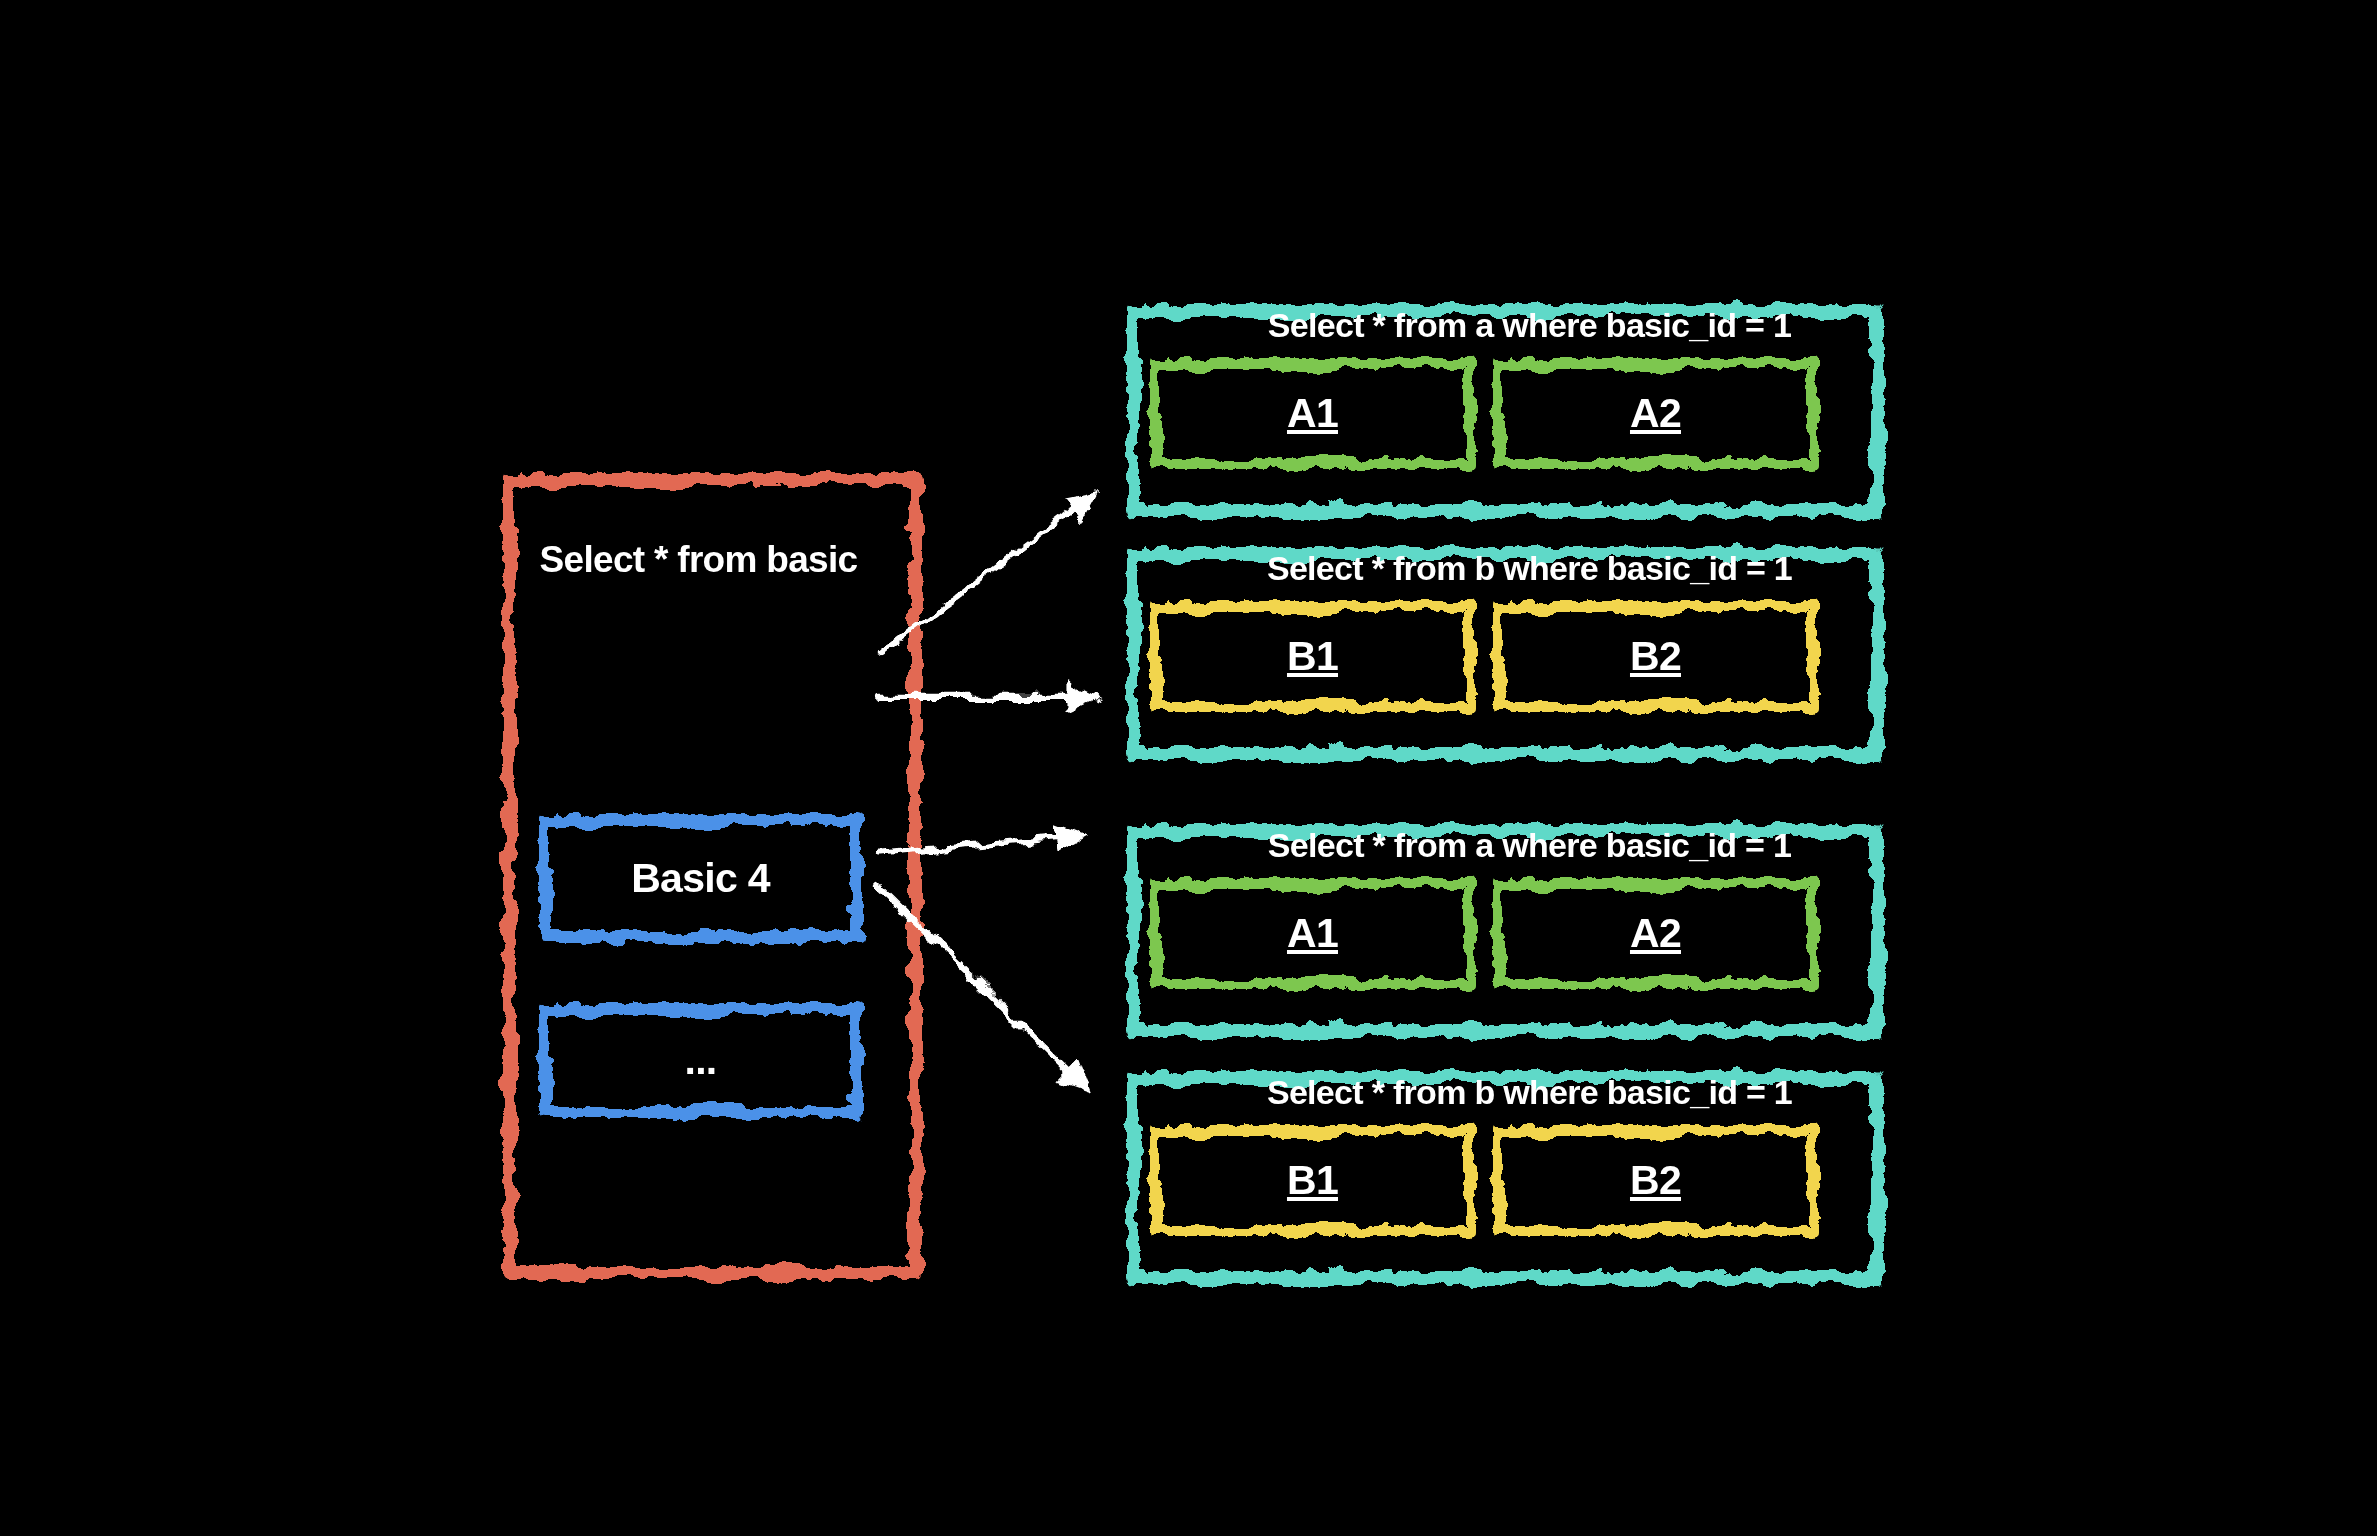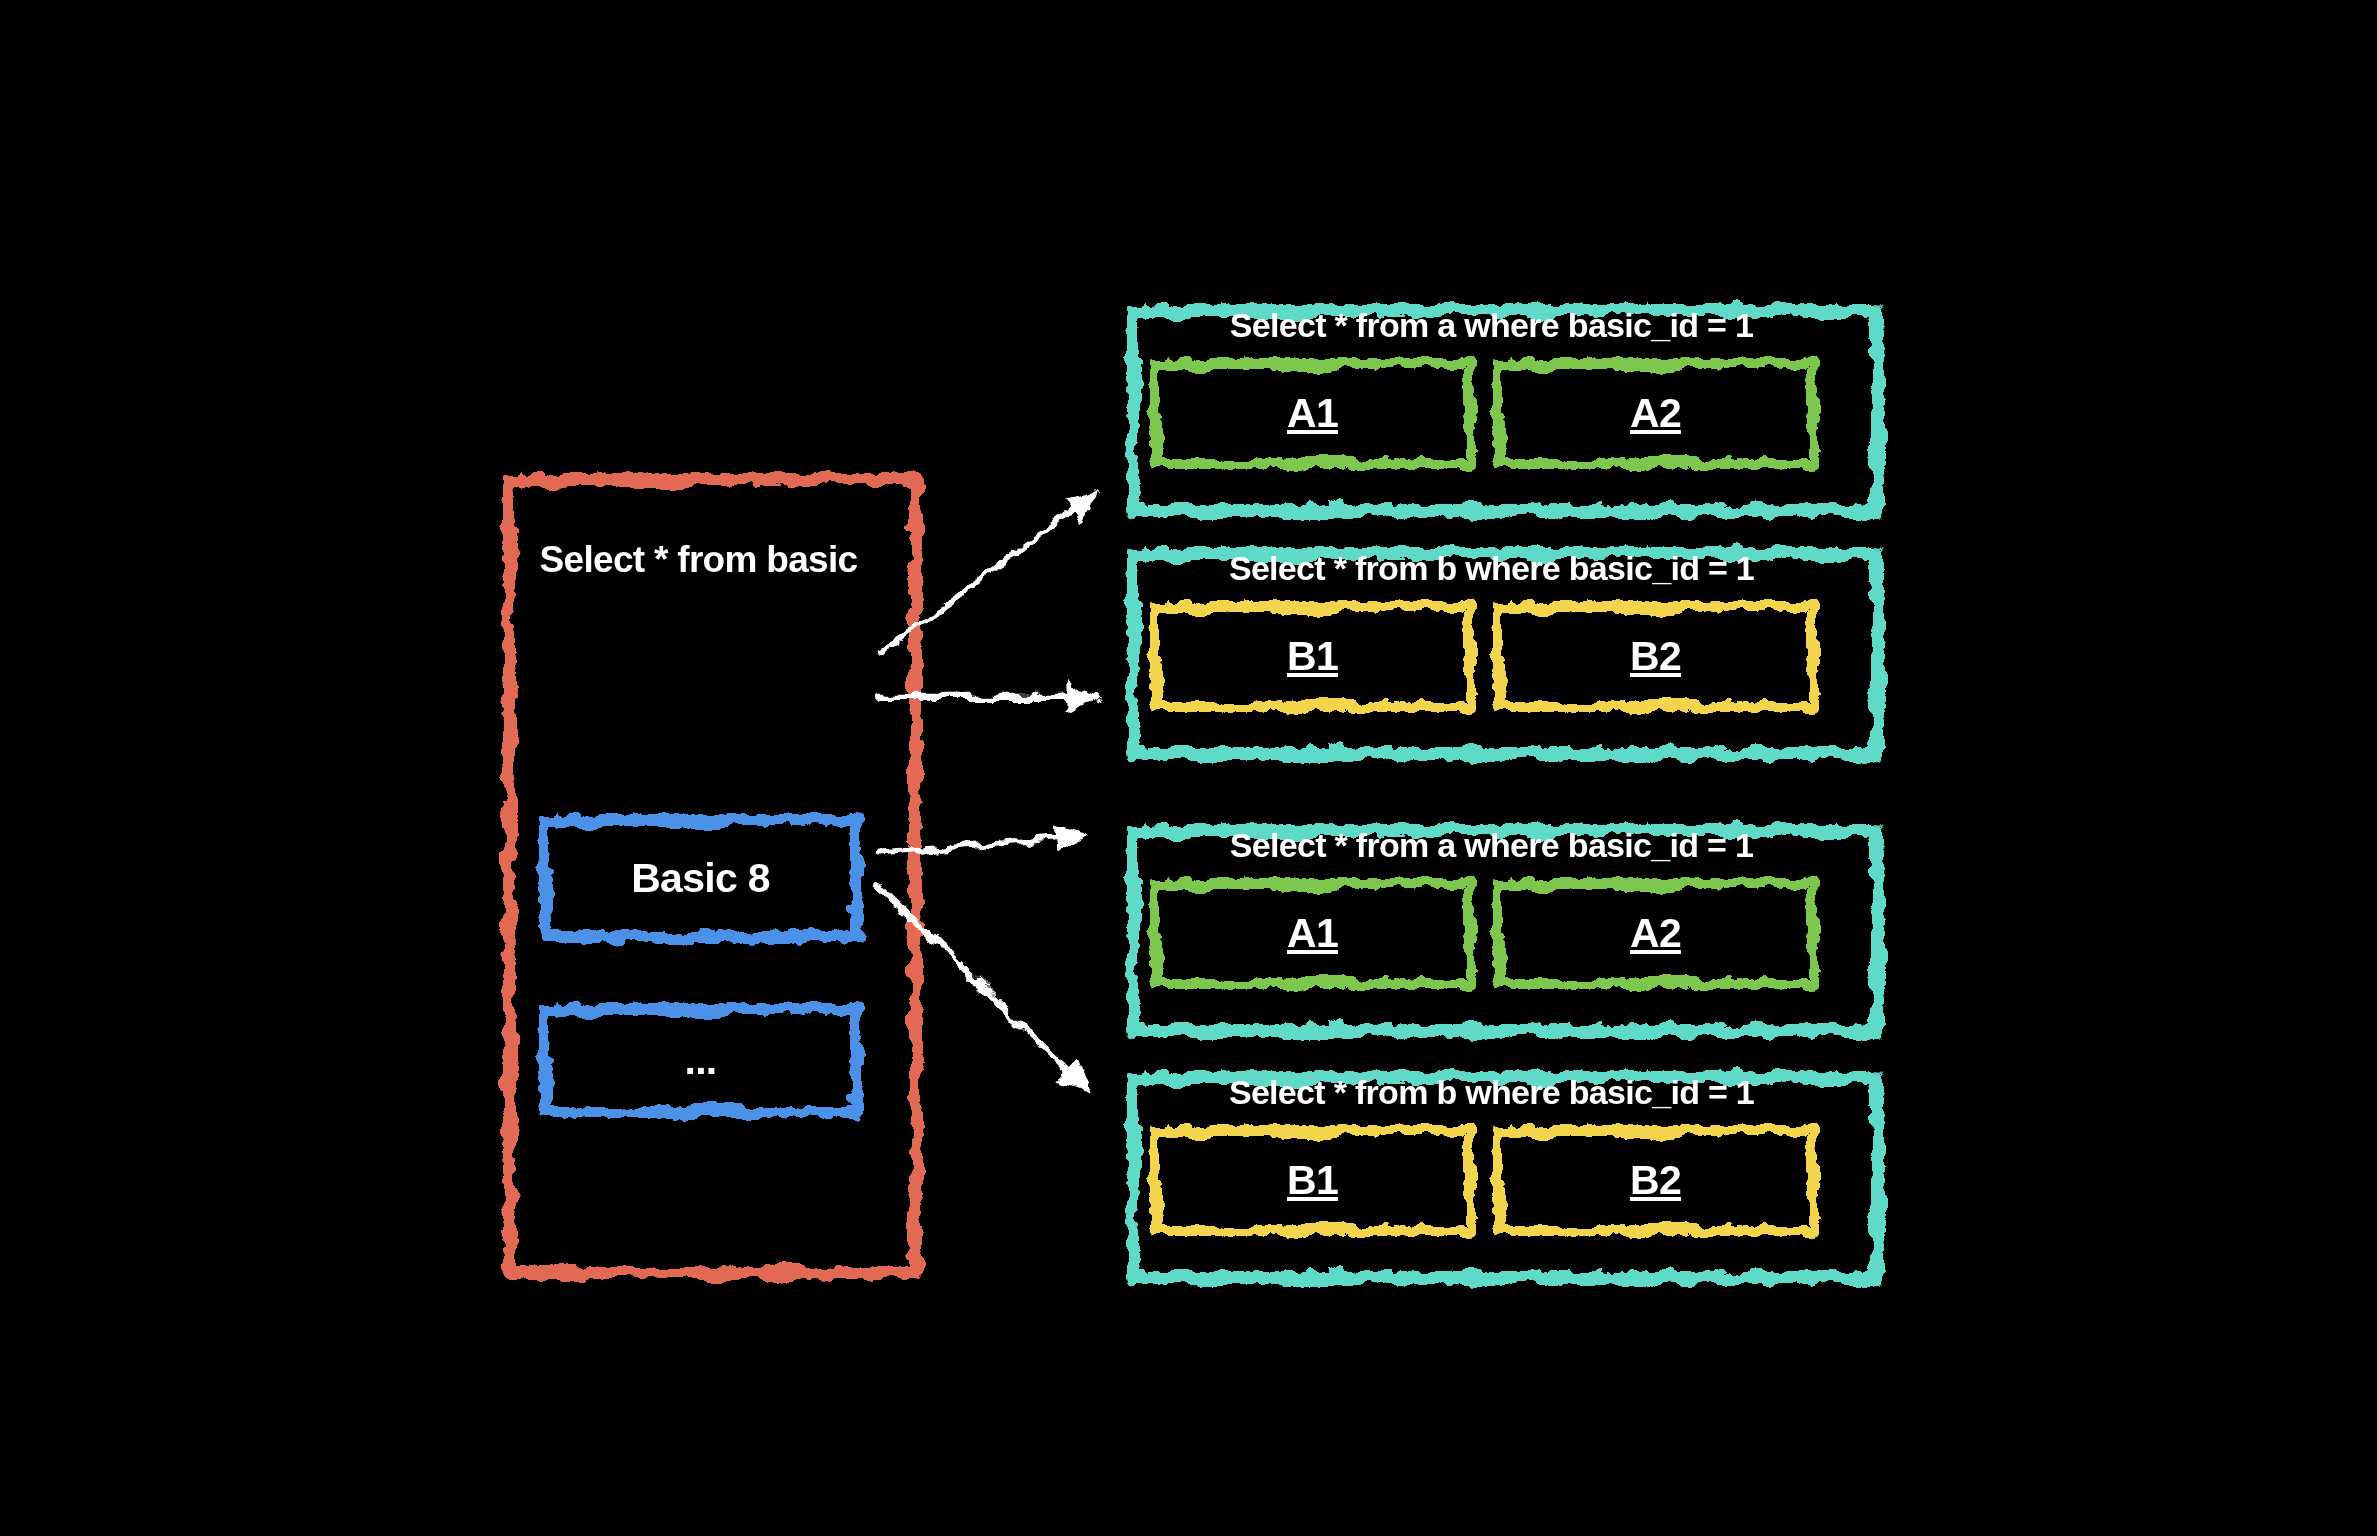--- a/index.html
+++ b/index.html
@@ -30,21 +30,21 @@
   .src-row-1{top:153px;height:124px;}
   .src-row-2{top:341px;height:129px;}
   .src-row-3{top:530px;height:115px;}
 
   
   .result-group{left:1127px;width:757px;height:213px;}
   .result-group > .border-layer{border:13.8px solid #5fd9c8;}
   .group-query{
     left:0;top:0;width:729px;
     text-align:center;font-size:34px;font-weight:bold;letter-spacing:-0.7px;
-    line-height:43px;white-space:nowrap;
+    line-height:43px;white-space:nowrap;padding-left:38px;
   }
   .rg-1{top:304px;}
   .rg-2{top:547px;}
   .rg-3{top:824px;}
   .rg-4{top:1071px;}
   .group-cell{
     top:54px;width:325px;height:111px;
     display:flex;align-items:center;justify-content:center;text-decoration:underline;
   }
   .group-cell > .border-layer{border:11px solid #7dc750;border-radius:4.1px;}
@@ -74,21 +74,21 @@
   </svg>
 
   <div class="abs src-table">
     <div class="border-layer chalk"></div>
 
     <div class="abs src-title">Select * from basic</div>
 
 
     <div class="abs src-row src-row-2">
       <div class="border-layer chalk"></div>
-      <span class="row-label">Basic 8</span>
+      <span class="row-label">Basic 4</span>
     </div>
 
     <div class="abs src-row src-row-3">
       <div class="border-layer chalk"></div>
       <span class="row-label">...</span>
     </div>
   </div>
 
   <div class="abs result-group rg-1">
     <div class="border-layer chalk"></div>

